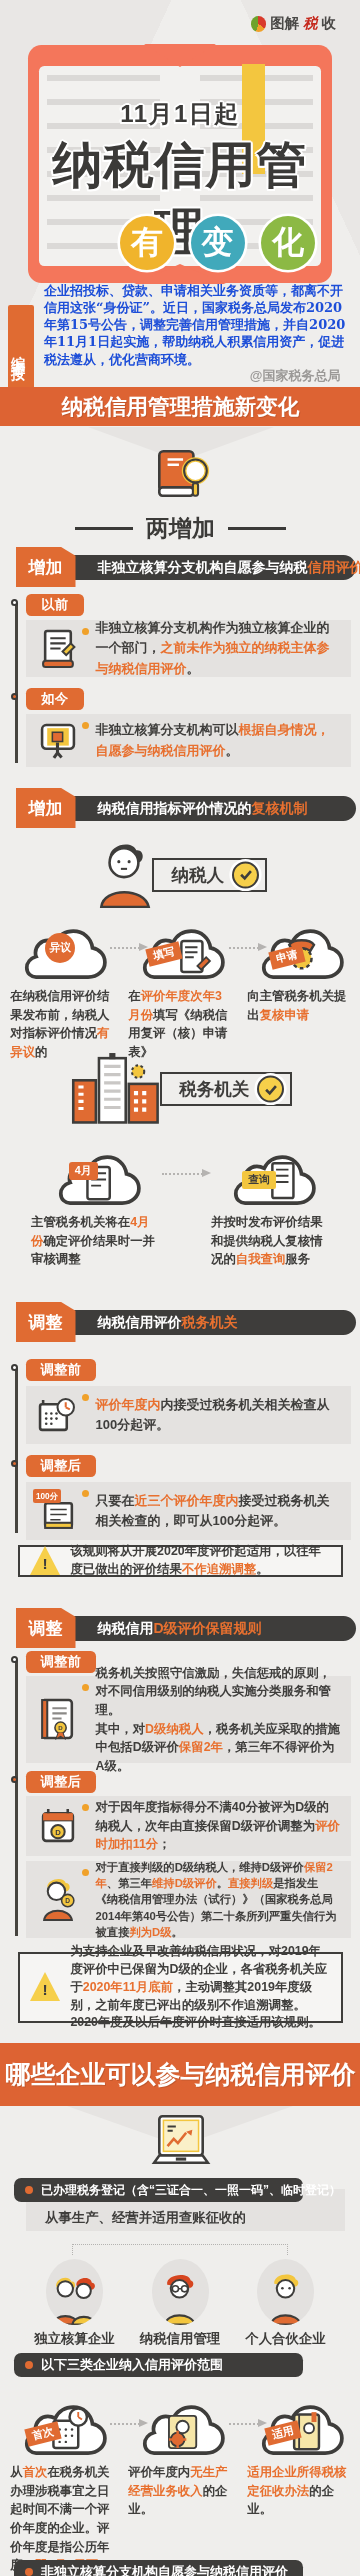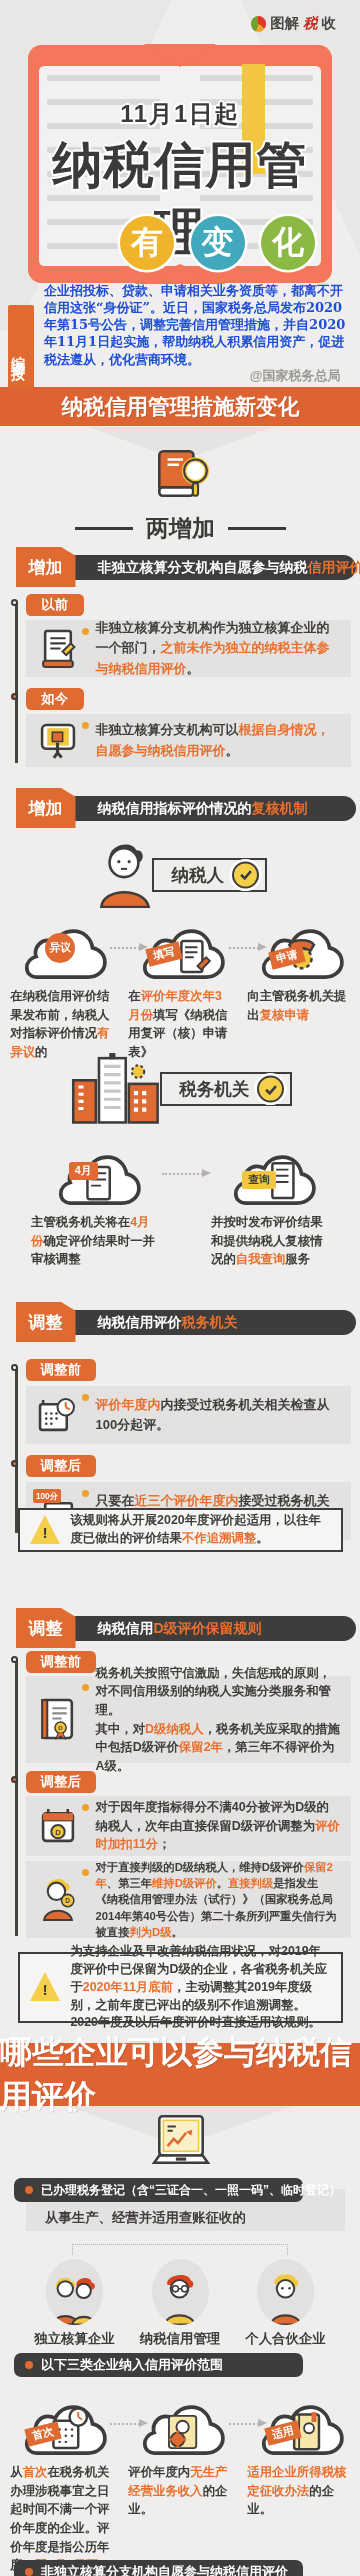--- a/index.html
+++ b/index.html
@@ -352,21 +352,21 @@
             <rect x="10" y="60" width="52" height="10" fill="#f3c63f" stroke="#3e3d3b" stroke-width="4"></rect>
             <path d="M20 34h32M20 44h32M20 54h20" stroke="#3e3d3b" stroke-width="3"></path>
           </svg>
         <span style="position:absolute;left:-3.1px;top:-2.1px;background:#e06b32;color:#fff;font-size:8.2px;font-weight:bold;padding:1.5px 3.1px;border-radius:2.1px">100分</span>
       </span>
       <span class="bdot"></span>
       <span class="txt"><span>只要在</span><span class="hl">近三个评价年度内</span><span>接受过税务机关相关检查的，即可从100分起评。</span></span>
     </div>
   </div>
 
-  <div class="abs warn" style="top:1508px;height:44px">
+  <div class="abs warn" style="top:1545px;height:32px">
     <span class="tri"></span>
     <span class="txt"><span>该规则将从开展2020年度评价起适用，以往年度已做出的评价结果</span><span class="hl">不作追溯调整</span><span>。</span></span>
   </div>
 
   <div class="abs ghead" style="left:15.5px;top:1608px;width:340px">
     <div class="bar">
         <span>纳税信用</span>
         <span class="hl">D级评价保留规则</span>
       </div>
     <div class="tag">调整</div>
@@ -422,21 +422,21 @@
       <span class="bdot"></span>
       <span class="txt" style="font-size:11.3px;line-height:1.45"><span>对于直接判级的D级纳税人，维持D级评价</span><span class="hl">保留2年</span><span>、第三年</span><span class="hl">维持D级评价</span><span>。</span><span class="hl">直接判级</span><span>是指发生《纳税信用管理办法（试行）》（国家税务总局2014年第40号公告）第二十条所列严重失信行为被直接</span><span class="hl">判为D级</span><span>。</span></span>
     </div>
   </div>
 
   <div class="abs warn" style="top:1952px;height:71px">
     <span class="tri"></span>
     <span class="txt"><span>为支持企业及早改善纳税信用状况，对2019年度评价中已保留为D级的企业，各省税务机关应于</span><span class="hl">2020年11月底前</span><span>，主动调整其2019年度级别，之前年度已评出的级别不作追溯调整。2020年度及以后年度评价时直接适用该规则。</span></span>
   </div>
 
-  <div class="abs banner" style="top:2043px;height:63px;font-size:32px">哪些企业可以参与纳税信用评价</div>
+  <div class="abs banner" style="top:2043px;height:63px;font-size:25px">哪些企业可以参与纳税信用评价</div>
   <div class="abs chev" style="left:67px;top:2106px;border-width:40px 113px 0 113px"></div>
 
   <div class="abs" style="left:150px;top:2114px">
     <svg width="62" height="54" viewBox="0 0 120 104">
         <rect x="18" y="4" width="84" height="76" rx="6" fill="#fff" stroke="#3e3d3b" stroke-width="5"></rect>
         <rect x="26" y="12" width="68" height="60" fill="#faf0c8" stroke="#f3c63f" stroke-width="3"></rect>
         <path d="M34 24h16M34 32h10" stroke="#3e3d3b" stroke-width="4"></path>
         <path d="M34 62l12-14 8 8 16-20" fill="none" stroke="#e06b32" stroke-width="5"></path>
         <path d="M70 34l12-4-2 12" fill="#e06b32"></path>
         <path d="M8 94l10-14h84l10 14z" fill="#fff" stroke="#3e3d3b" stroke-width="5"></path>

